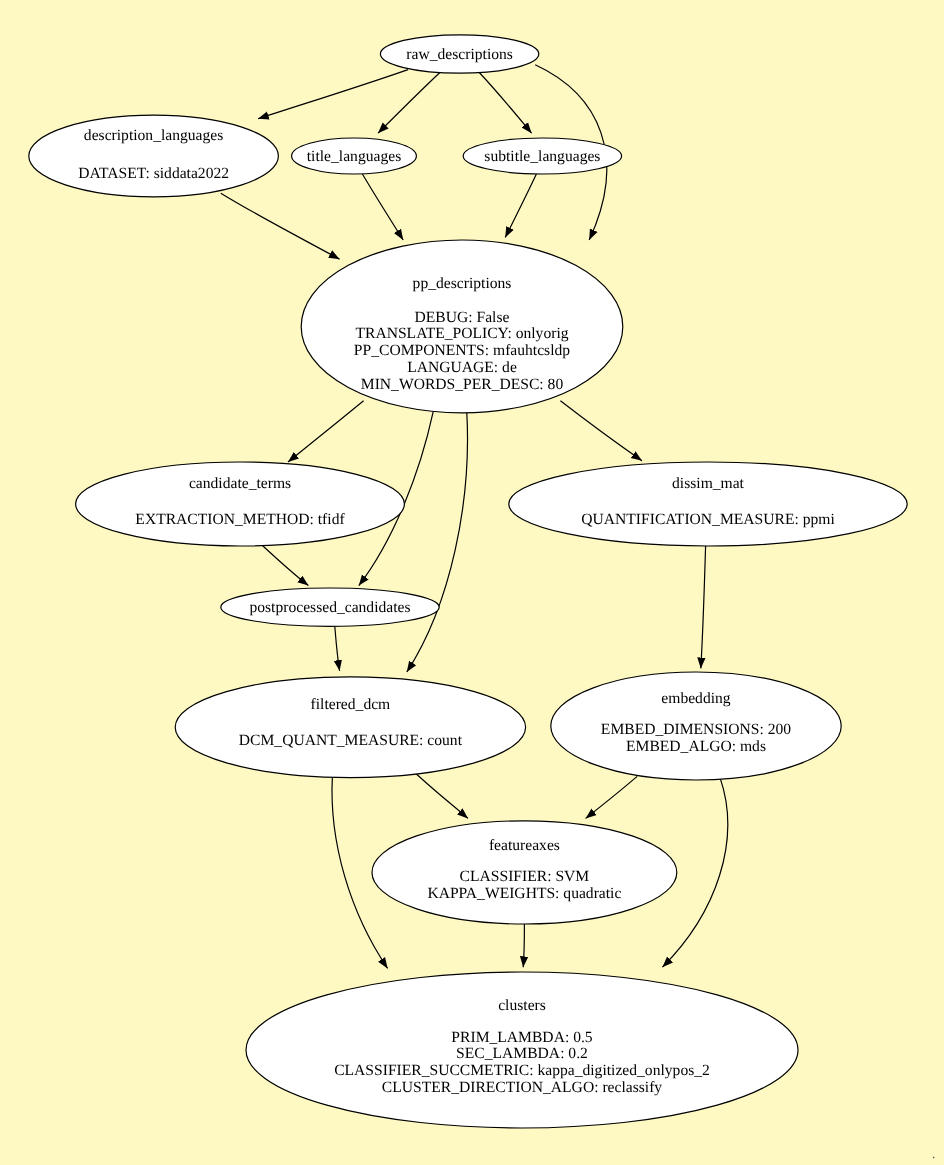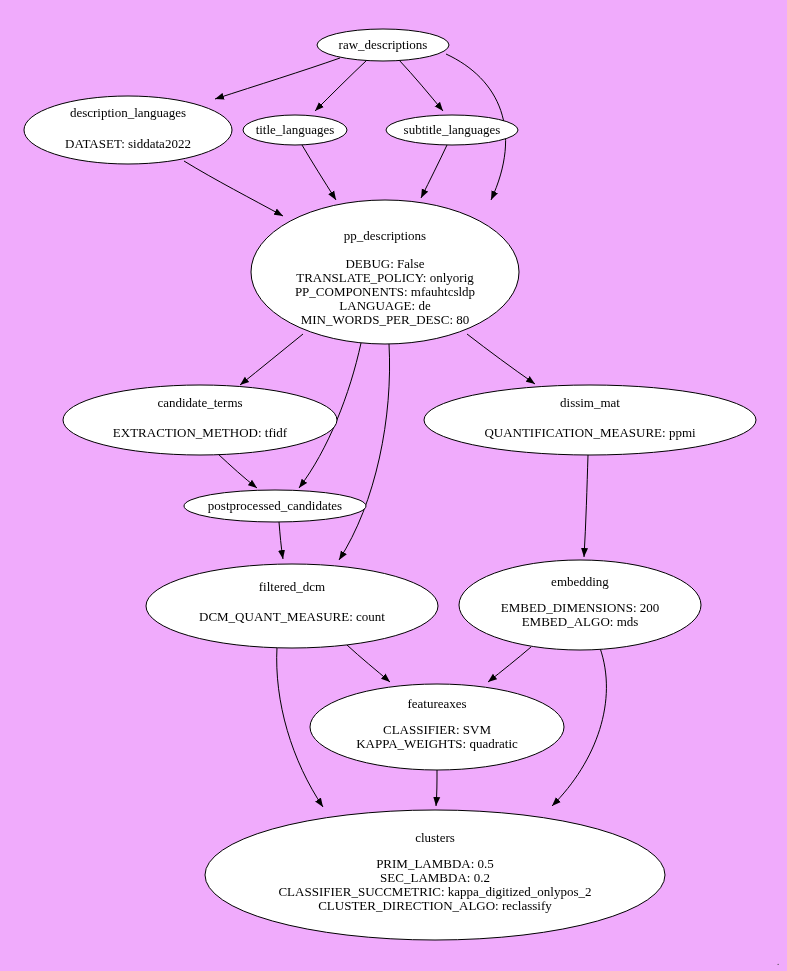--- a/index.html
+++ b/index.html
@@ -4,21 +4,21 @@
 <style>
   html, body {
     margin: 0;
     padding: 0;
     background: #ffffff;
   }
   .page {
     position: relative;
     width: 787px;
     height: 971px;
-    background: #f0abfc;
+    background: #fef9c3;
     overflow: hidden;
   }
   svg {
     display: block;
     font-family: "Liberation Serif", serif;
   }
   .node-shape {
     fill: #ffffff;
     stroke: #000000;
     stroke-width: 1;

